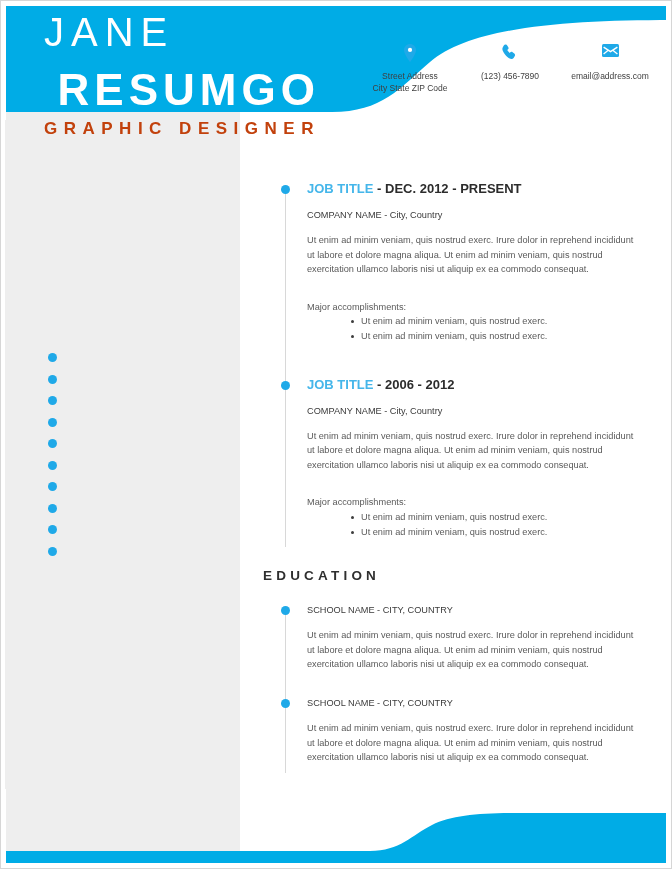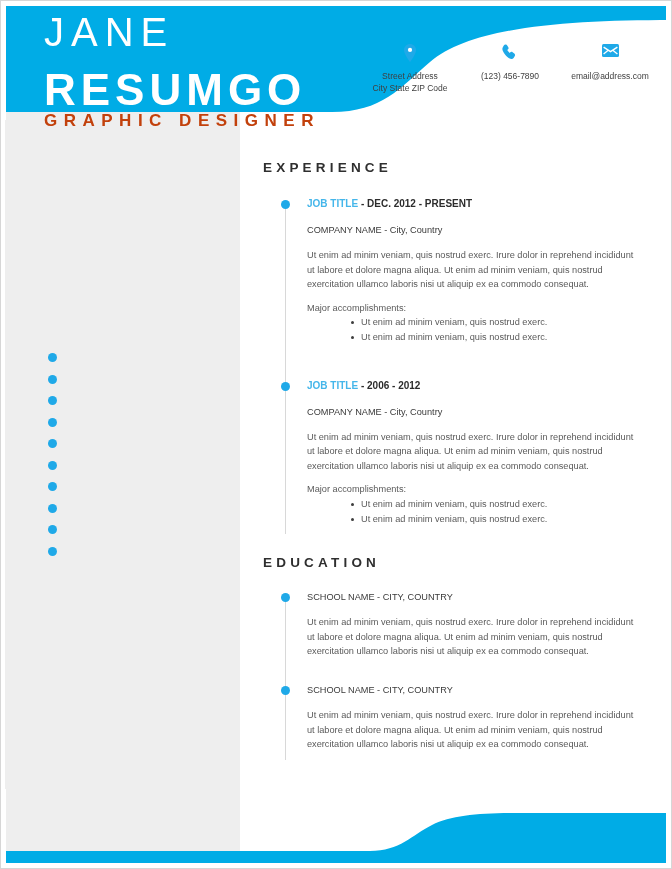--- a/index.html
+++ b/index.html
@@ -69,20 +69,22 @@
     color: #ffffff;
     display: block;
     margin-bottom: 16px;
   }
   .name-last {
     font-size: 44px;
     font-weight: 700;
     letter-spacing: 5px;
     color: #ffffff;
     display: block;
+    margin-bottom: 8px;
+    text-align: right;
   }
   .job-role {
     font-size: 17px;
     font-weight: 700;
     letter-spacing: 6.5px;
     color: #c2410c;
     display: block;
   }
 
   
@@ -219,21 +221,21 @@
   .entry-dot {
     position: absolute;
     left: -26.5px;
     top: 3px;
     width: 9px; height: 9px;
     border-radius: 50%;
     background: #1fa9e8;
     z-index: 2;
   }
   .entry-title {
-    font-size: 10px;
+    font-size: 13px;
     line-height: 14px;
     color: #2c2c2c;
     font-weight: 600;
     margin-top: 22px;
   }
   .entry-title .hl {
     color: #45b6ea;
     font-weight: 600;
   }
   .entry-sub {
@@ -245,21 +247,21 @@
   .entry-body {
     font-size: 9.2px;
     line-height: 14.6px;
     color: #5a5a5a;
     margin-top: 11px;
   }
   .accomp-label {
     font-size: 9.2px;
     line-height: 14.6px;
     color: #5a5a5a;
-    margin-top: 9px;
+    margin-top: 23px;
   }
   .accomp-list {
     margin: 0;
     padding-left: 44px;
     list-style: none;
   }
   .accomp-list li {
     font-size: 9.2px;
     line-height: 14.6px;
     color: #5a5a5a;
@@ -458,21 +460,20 @@
         <span class="ref-line">Company Name</span>
         <span class="ref-line">(123) 456-7890</span>
       </div>
 
     </div>
   </div>
 
   <div class="main">
 
     <div class="main-section">
-      <div class="sec-title">EXPERIENCE</div>
 
       <div class="entries">
         <div class="entry-rail"></div>
 
         <div class="entry">
           <span class="entry-dot"></span>
           <div class="entry-title">
             <span class="hl">JOB TITLE</span><span> - DEC. 2012 - PRESENT</span>
           </div>
           <div class="entry-sub">COMPANY NAME - City, Country</div>

